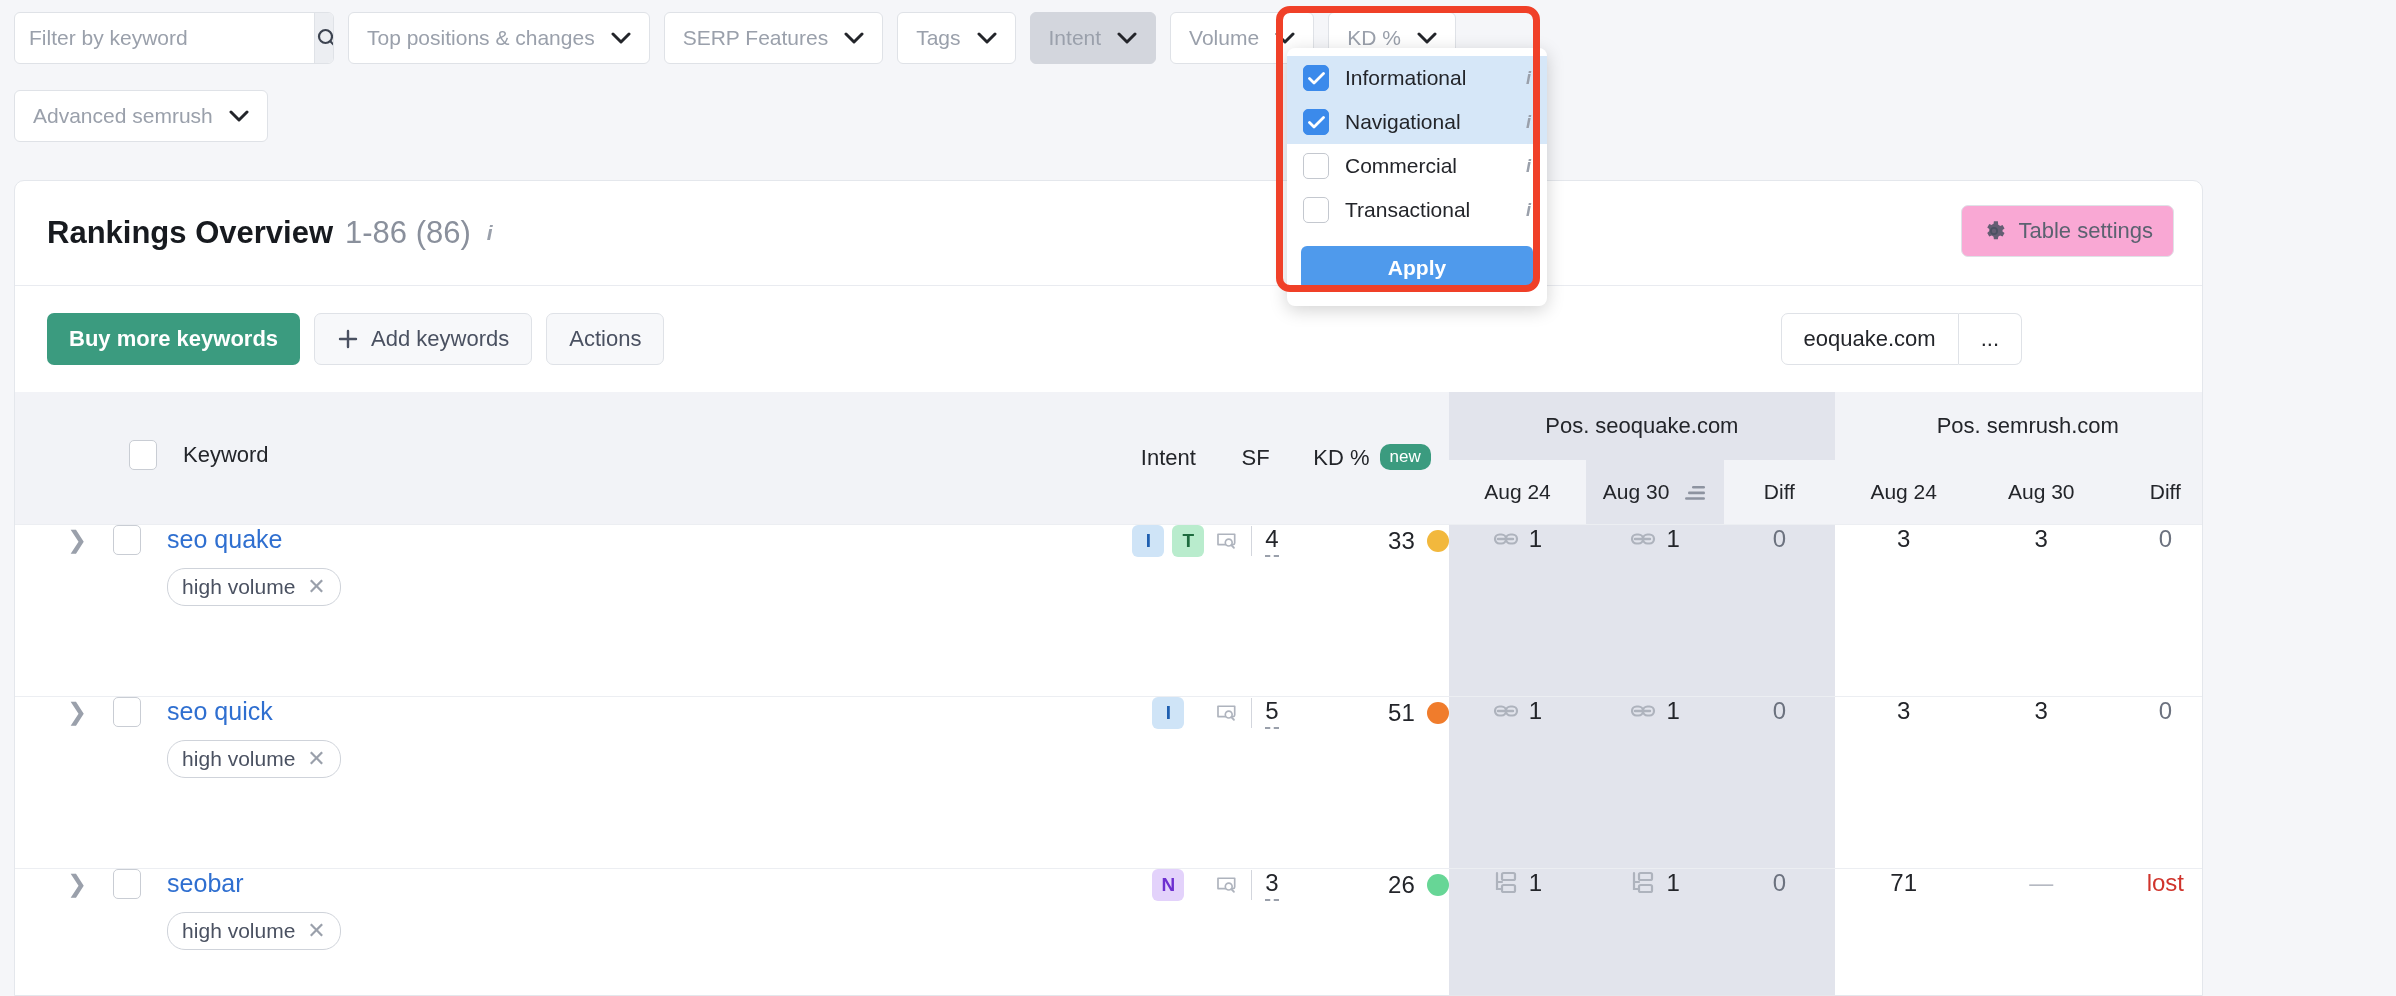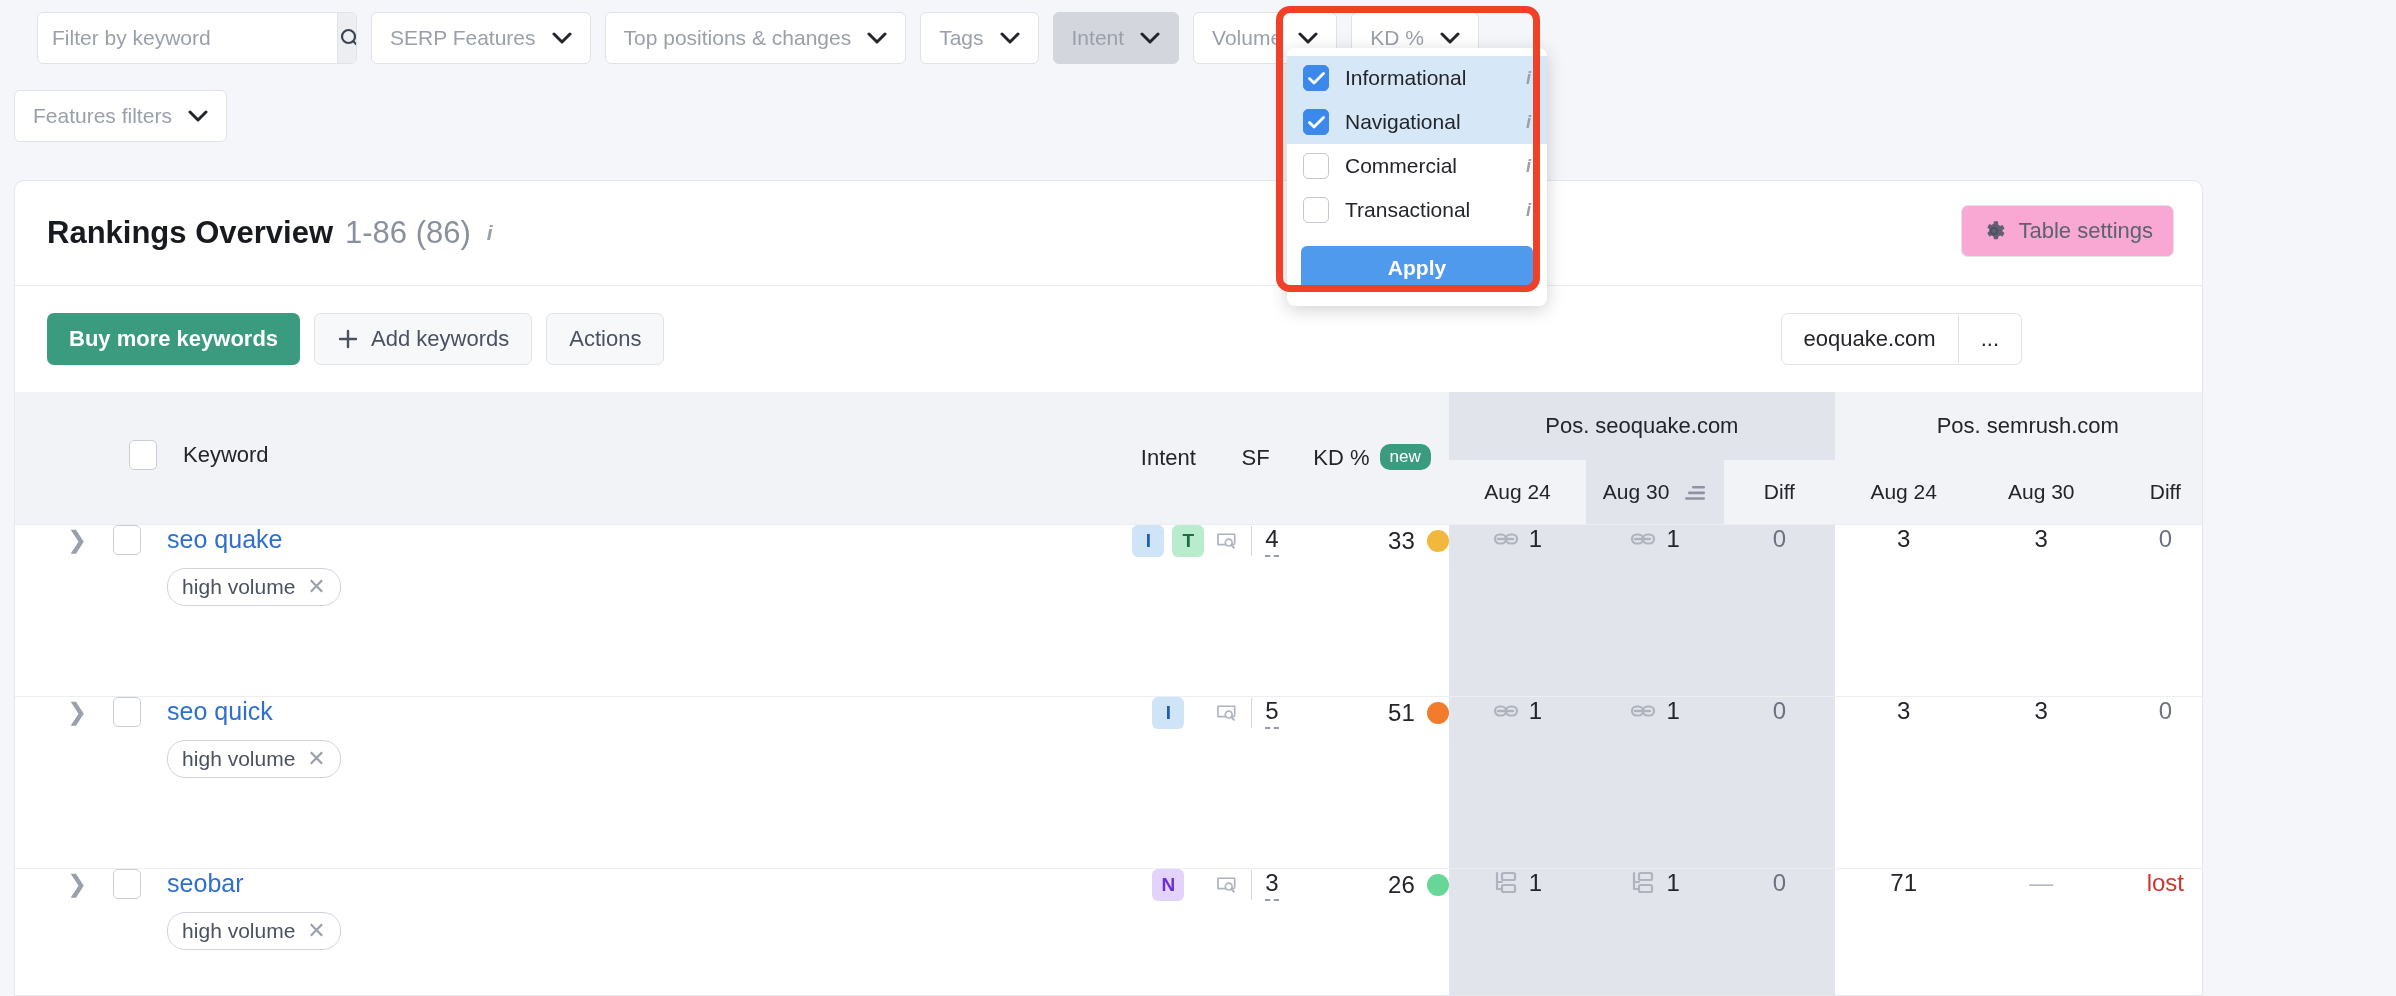--- a/index.html
+++ b/index.html
@@ -16,21 +16,20 @@
     background: #f5f6f9;
   }
   .filter-row1 { position: absolute; left: 14px; top: 12px; display: flex; align-items: center; gap: 14px; }
   .filter-row2 { position: absolute; left: 14px; top: 90px; display: flex; align-items: center; gap: 14px; }
 
   .kw-input-wrap {
     display: flex; align-items: stretch;
     width: 320px; height: 52px;
     background: #fff; border: 1px solid #dfe2e7; border-radius: 6px;
     overflow: hidden;
-    margin-left: 23px;
   }
   .kw-input {
     flex: 1; border: none; outline: none; background: transparent;
     font-family: "Liberation Sans", sans-serif; font-size: 21px; color: #23252a;
     padding: 0 14px;
   }
   .kw-input::placeholder { color: #9aa0ab; }
   .kw-search-btn {
     width: 56px; background: #eceef2; border-left: 1px solid #dfe2e7;
     display: flex; align-items: center; justify-content: center; cursor: pointer;
@@ -199,28 +198,28 @@
       <input class="kw-input" placeholder="Filter by keyword" style="">
       <div class="kw-search-btn">
         <svg width="24" height="24" viewBox="0 0 24 24" fill="none" stroke="#3c4350" stroke-width="2.2">
           <circle cx="10.5" cy="10.5" r="6.5"></circle>
             <line x1="15.5" y1="15.5" x2="21" y2="21" stroke-linecap="round"></line>
         </svg>
       </div>
     </div>
 
     <div class="pill">
+      <span>Top positions &amp; changes</span>
+      <svg class="caret" width="20" height="13" viewBox="0 0 20 13">
+        <path d="M2 2 L10 10 L18 2" stroke="#23252a" stroke-width="3" fill="none" stroke-linecap="round" stroke-linejoin="round"></path>
+      </svg>
+    </div>
+
+    <div class="pill">
       <span>SERP Features</span>
-      <svg class="caret" width="20" height="13" viewBox="0 0 20 13">
-        <path d="M2 2 L10 10 L18 2" stroke="#23252a" stroke-width="3" fill="none" stroke-linecap="round" stroke-linejoin="round"></path>
-      </svg>
-    </div>
-
-    <div class="pill">
-      <span>Top positions &amp; changes</span>
       <svg class="caret" width="20" height="13" viewBox="0 0 20 13">
         <path d="M2 2 L10 10 L18 2" stroke="#23252a" stroke-width="3" fill="none" stroke-linecap="round" stroke-linejoin="round"></path>
       </svg>
     </div>
 
     <div class="pill">
       <span>Tags</span>
       <svg class="caret" width="20" height="13" viewBox="0 0 20 13">
         <path d="M2 2 L10 10 L18 2" stroke="#23252a" stroke-width="3" fill="none" stroke-linecap="round" stroke-linejoin="round"></path>
       </svg>
@@ -243,21 +242,21 @@
     <div class="pill">
       <span>KD %</span>
       <svg class="caret" width="20" height="13" viewBox="0 0 20 13">
         <path d="M2 2 L10 10 L18 2" stroke="#23252a" stroke-width="3" fill="none" stroke-linecap="round" stroke-linejoin="round"></path>
       </svg>
     </div>
   </div>
 
   <div class="filter-row2">
     <div class="pill">
-      <span>Features filters</span>
+      <span>Advanced semrush</span>
       <svg class="caret" width="20" height="13" viewBox="0 0 20 13">
         <path d="M2 2 L10 10 L18 2" stroke="#23252a" stroke-width="3" fill="none" stroke-linecap="round" stroke-linejoin="round"></path>
       </svg>
     </div>
   </div>
 
 </div>
 
 <div class="card">
 

